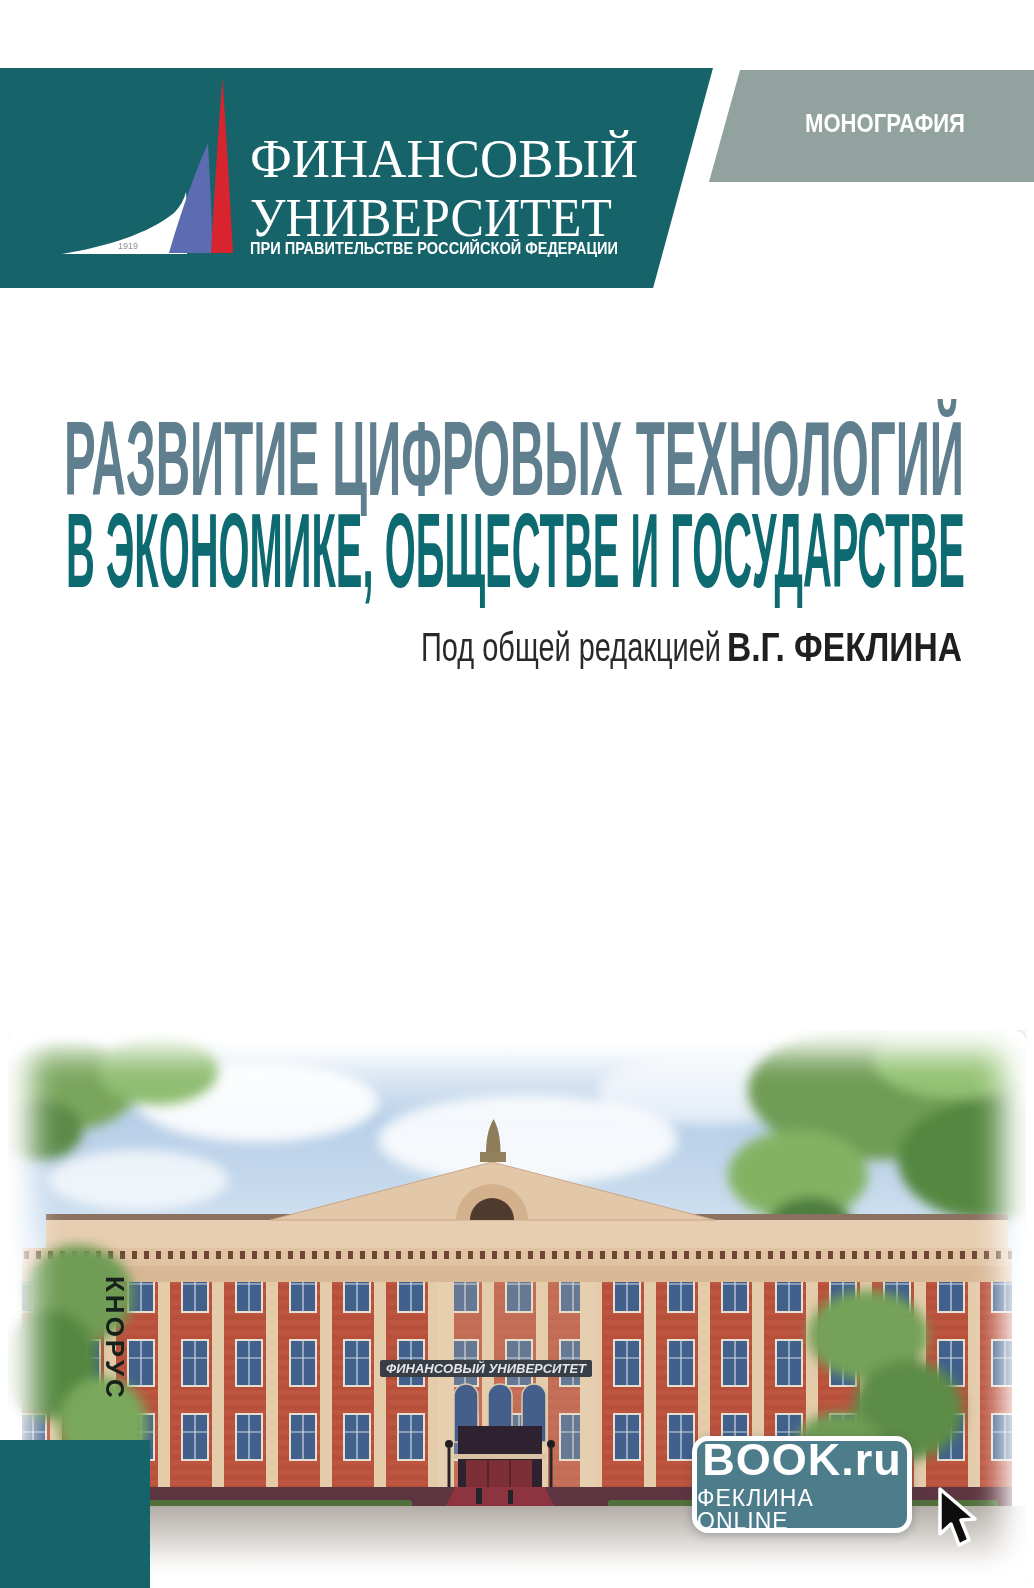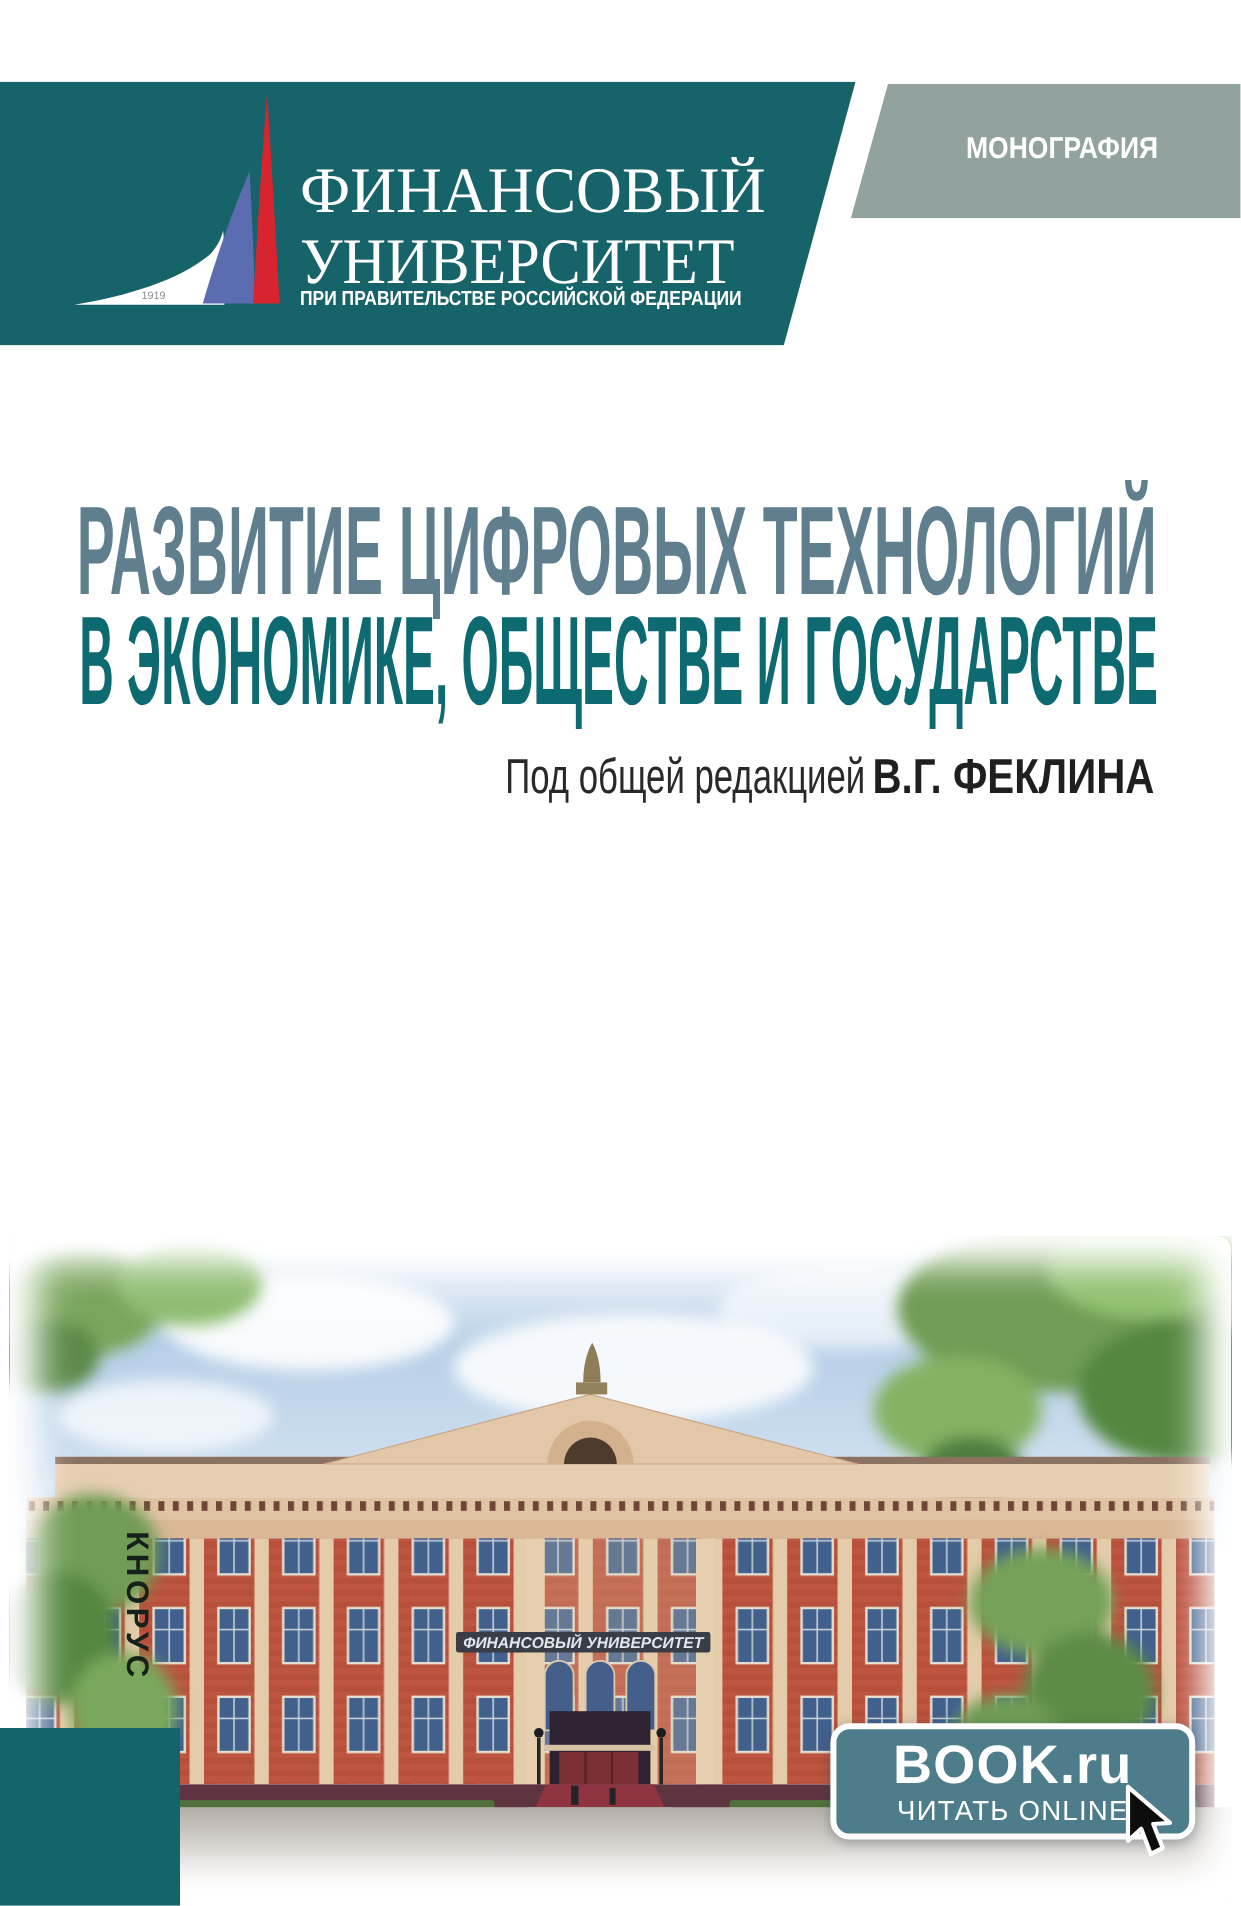--- a/index.html
+++ b/index.html
@@ -39,21 +39,21 @@
   
   .spine{
     position:absolute;left:99px;top:1276px;
     writing-mode:vertical-rl;
     font-size:26px;font-weight:bold;letter-spacing:3px;color:var(--spine-color,#16211b);
   }
   
   .corner{position:absolute;left:0;top:1440px;width:150px;height:148px;background:var(--corner-teal,#14646a);}
   
   .bookru{
-    position:absolute;left:692px;top:1436px;width:304px;height:97px;box-sizing:border-box;
+    position:absolute;left:692px;top:1436px;width:220px;height:97px;box-sizing:border-box;
     background:var(--bookru-bg,#4d7c8b);
     border:5px solid #ffffff;border-radius:16px;
     display:flex;flex-direction:column;align-items:center;justify-content:center;
     box-shadow:0 2px 10px rgba(50,70,80,.35);
     text-decoration:none;cursor:pointer;
   }
   .bookru .b1{color:#fff;font-size:45px;font-weight:bold;line-height:1;letter-spacing:1px;}
   .bookru .b2{color:#fff;font-size:23px;line-height:1;margin-top:5px;letter-spacing:1px;}
   .cursor{position:absolute;left:932px;top:1486px;width:52px;height:66px;}
 </style>
@@ -210,19 +210,19 @@
       </g>
     </svg>
   </div>
 
   <div class="spine">КНОРУС</div>
 
   <div class="corner"></div>
 
   <a class="bookru">
     <div class="b1">BOOK.ru</div>
-    <div class="b2">ЧИТАТЬ ONLINE</div>
+    <div class="b2">ФЕКЛИНА ONLINE</div>
   </a>
   <svg class="cursor" viewBox="0 0 52 66">
     <path d="M8 3 L8 48 L19 38 L27 59 L37 54 L29 34 L43 33 Z" fill="#0d0d0d" stroke="#ffffff" stroke-width="3.5" stroke-linejoin="round"></path>
   </svg>
 
 </div>
 
 </body></html>

